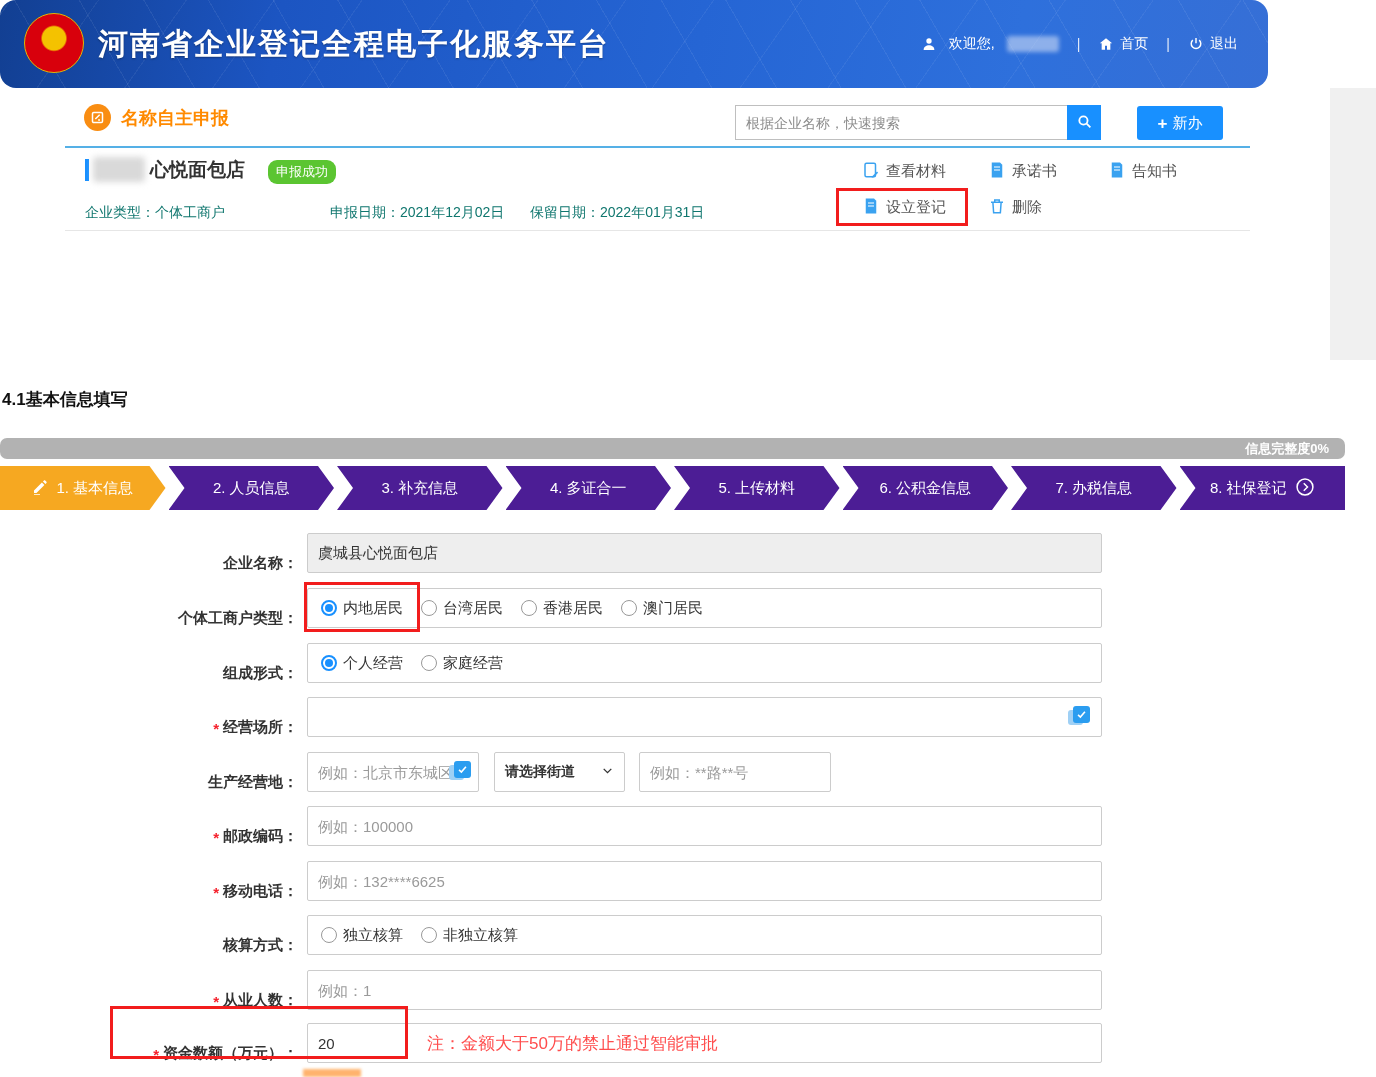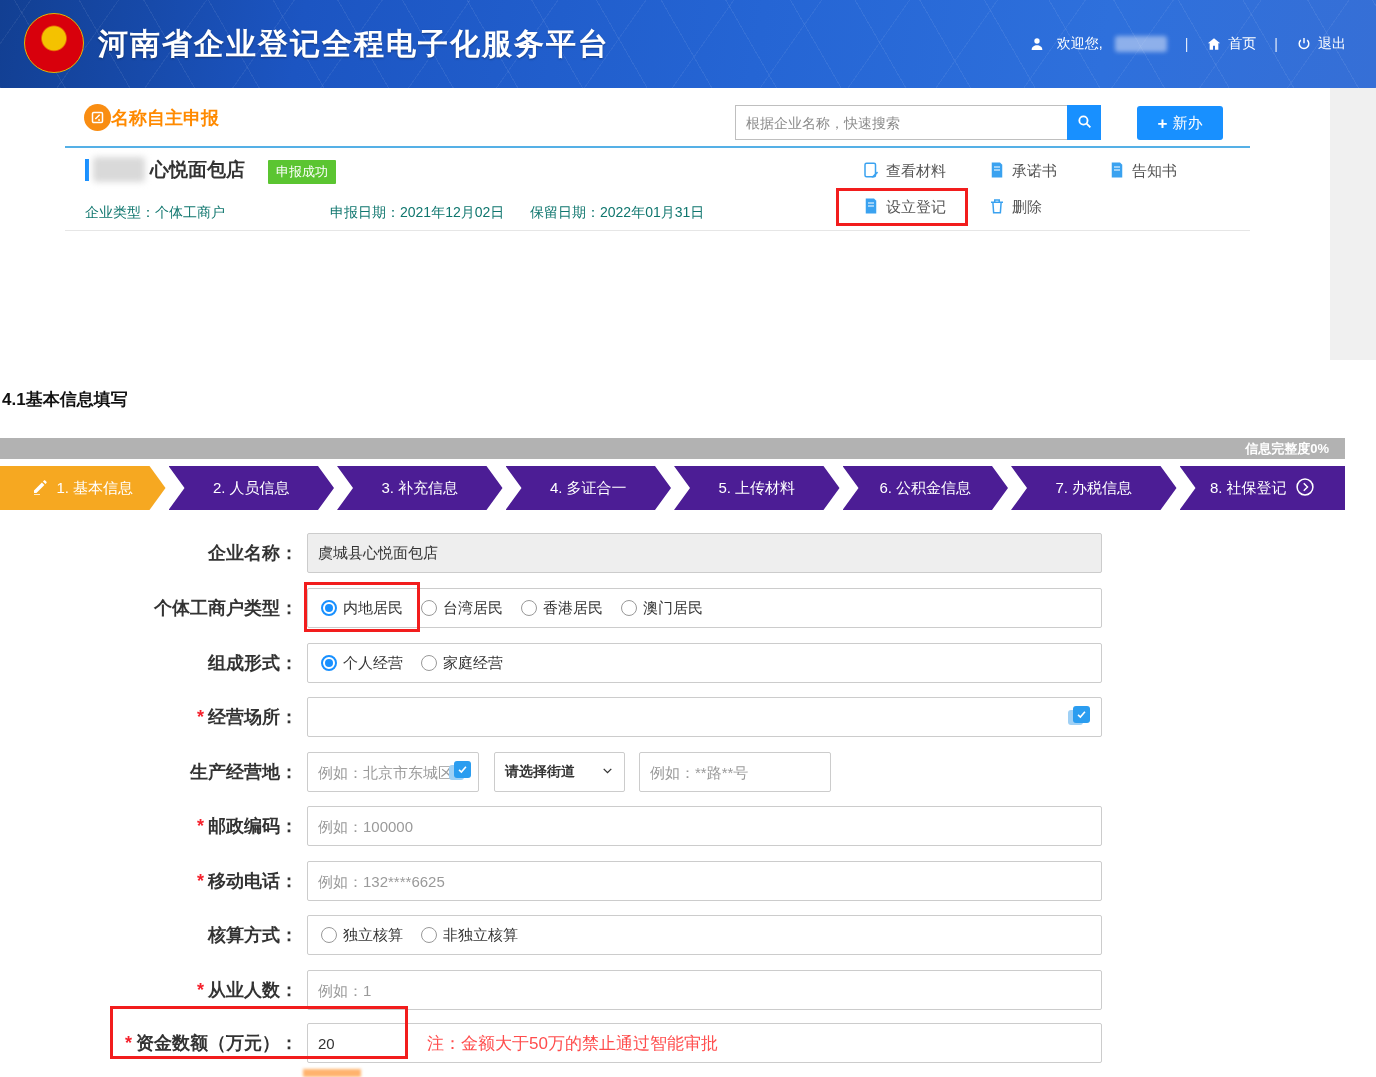--- a/index.html
+++ b/index.html
@@ -1,75 +1,76 @@
 <!DOCTYPE html>
 <html><head>
 <meta charset="utf-8">
 <style>
   * { margin:0; padding:0; box-sizing:border-box; }
   body { background:#fff; font-family:"Liberation Sans","DejaVu Sans",sans-serif; }
   .screen { position:relative; width:1376px; height:1077px; background:#fff; overflow:hidden; }
 
   
-  .hdr { position:absolute; left:0; top:0; width:1376px; height:88px;
+  .hdr { position:absolute; left:0; top:0; width:1268px; height:88px;
     background:
       repeating-linear-gradient(60deg, rgba(255,255,255,.07) 0 1px, transparent 1px 56px),
       repeating-linear-gradient(-55deg, rgba(255,255,255,.06) 0 1px, transparent 1px 72px),
       linear-gradient(100deg,#123f92 0%,#1c55c2 22%,#2565d4 55%,#2e70dc 80%,#366fd6 100%);
+    border-radius: 16px;
   }
   .emblem { position:absolute; left:24px; top:13px; width:60px; height:60px; border-radius:50%;
     background:radial-gradient(circle at 50% 42%, #f4c200 0 26%, #d8000c 30% 100%);
     border:1px solid #e6b400; display:flex; align-items:center; justify-content:center; }
   .hdr-title { position:absolute; left:98px; top:24px; color:#fff; font-size:30px; font-weight:700; letter-spacing:2px; text-shadow:0 1px 2px rgba(0,0,0,.35); }
   .hdr-right { position:absolute; right:30px; top:0; height:88px; display:flex; align-items:center; gap:12px; color:#fff; font-size:14px; }
   .hicon { display:inline-flex; width:16px; height:16px; }
   .hicon svg { width:100%; height:100%; }
   .hblur { width:52px; height:16px; border-radius:3px; background:rgba(220,230,248,.55); filter:blur(2px); }
   .hdiv { opacity:.85; padding:0 6px; }
   .hlink { display:inline-flex; align-items:center; gap:6px; color:#fff; cursor:pointer; text-decoration:none; }
 
   
   .side-strip { position:absolute; left:1330px; top:88px; width:46px; height:272px; background:#f0f0f0; }
-  .sec-head { position:absolute; left:84px; top:104px; display:flex; align-items:center; gap:0; }
+  .sec-head { position:absolute; left:84px; top:104px; display:flex; align-items:center; gap:10px; }
   .sec-icon { width:27px; height:27px; border-radius:50%; background:#f98d12; display:flex; align-items:center; justify-content:center; }
   .sec-icon svg { width:15px; height:15px; }
   .sec-title { color:#ff8a00; font-size:18px; font-weight:700; }
   .search-inp { position:absolute; left:735px; top:105px; width:332px; height:35px; border:1px solid #bfbfbf; border-right:none; font-size:14px; color:#333; padding:16px 10px; outline:none; }
   .search-inp::placeholder { color:#8c8c8c; }
   .search-btn { position:absolute; left:1067px; top:105px; width:34px; height:35px; background:#1890ff; border:none; display:flex; align-items:center; justify-content:center; cursor:pointer; }
   .search-btn svg { width:17px; height:17px; }
   .new-btn { position:absolute; left:1137px; top:106px; width:86px; height:34px; background:#1890ff; color:#fff; border:none; border-radius:3px; font-size:15px; display:flex; align-items:center; justify-content:center; gap:5px; cursor:pointer; }
   .new-plus { font-size:17px; font-weight:700; line-height:1; }
   .blue-line { position:absolute; left:65px; top:146px; width:1185px; height:2px; background:#55b0e6; }
 
   .item-bar { position:absolute; left:85px; top:159px; width:4px; height:22px; background:#1890ff; }
   .item-blur { position:absolute; left:93px; top:157px; width:52px; height:25px; background:#d9d9d9; border-radius:3px; filter:blur(3px); }
   .item-name { position:absolute; left:150px; top:157px; font-size:19px; font-weight:700; color:#333; }
-  .item-badge { position:absolute; left:268px; top:160px; background:#5bc531; color:#fff; font-size:13px; padding:3px 8px; border-radius:1px; }
+  .item-badge { position:absolute; left:268px; top:160px; background:#5bc531; color:#fff; font-size:13px; padding:3px 8px; border-radius:9px; }
   .meta { position:absolute; top:204px; font-size:14px; color:#0f766e; }
   .act { position:absolute; display:flex; align-items:center; gap:6px; font-size:15px; color:#555; cursor:pointer; text-decoration:none; }
   .act svg { width:18px; height:18px; }
   .item-sep { position:absolute; left:65px; top:230px; width:1185px; height:1px; background:#e6e6e6; }
 
   
   .doc-heading { position:absolute; left:2px; top:388px; font-size:17px; font-weight:700; color:#111; }
 
   
-  .progress { position:absolute; left:0; top:438px; width:1345px; height:21px; background:#b2b2b2; color:#fff; font-size:13px; font-weight:700; display:flex; align-items:center; justify-content:flex-end; padding-right:16px; }
+  .progress { position:absolute; left:0; top:438px; width:1345px; height:21px; background:#b2b2b2; color:#fff; font-size:13px; font-weight:700; display:flex; align-items:center; justify-content:flex-end; padding-right:16px;border-radius:7px; }
   .tabs { position:absolute; left:0; top:466px; width:1345px; height:44px; display:flex; gap:3px; }
   .tab { flex:1; position:relative; background:#4c1d95; color:#fff; font-size:15px; display:flex; align-items:center; justify-content:center; gap:8px; cursor:pointer;
     clip-path:polygon(0 0, calc(100% - 16px) 0, 100% 50%, calc(100% - 16px) 100%, 0 100%, 16px 50%); }
   .tab:first-child { clip-path:polygon(0 0, calc(100% - 16px) 0, 100% 50%, calc(100% - 16px) 100%, 0 100%); }
   .tab:last-child { clip-path:polygon(0 0, 100% 0, 100% 100%, 0 100%, 16px 50%); }
   .tab.active { background:#f6a821; }
   .tab svg { width:16px; height:16px; }
   .tab .circ svg { width:20px; height:20px; }
 
   .row { position:absolute; left:0; width:1345px; height:40px; }
-  .lbl { position:absolute; left:0; top:0; width:298px; height:40px; display:flex; align-items:center; justify-content:flex-end; font-size:18px; font-weight:700; color:#333; }
+  .lbl { position:absolute; left:0; top:0; width:298px; height:40px; display:flex; align-items:flex-end; justify-content:flex-end; font-size:15px; font-weight:700; color:#333; }
   .star { color:#f5222d; margin-right:4px; font-weight:700; }
   .inp { position:absolute; left:307px; top:0; width:795px; height:40px; border:1px solid #ccc; border-radius:2px; background:#fff; font-size:15px; color:#333; padding:8px 10px; outline:none; font-family:inherit; }
   .inp::placeholder { color:#9a9a9a; }
   .inp.disabled { background:#eee; }
   .group-box { position:absolute; left:307px; top:0; width:795px; height:40px; border:1px solid #ccc; border-radius:2px; background:#fff; display:flex; align-items:center; padding-left:13px; gap:18px; }
   .ritem { display:flex; align-items:center; gap:6px; font-size:15px; color:#333; cursor:pointer; }
   .radio { width:16px; height:16px; border:1px solid #999; border-radius:50%; background:#fff; position:relative; flex:0 0 auto; }
   .radio.sel { border:2px solid #1890ff; }
   .radio.sel::after { content:''; position:absolute; inset:2px; border-radius:50%; background:#1890ff; }
   .picker { position:relative; width:22px; height:22px; flex:0 0 auto; }

